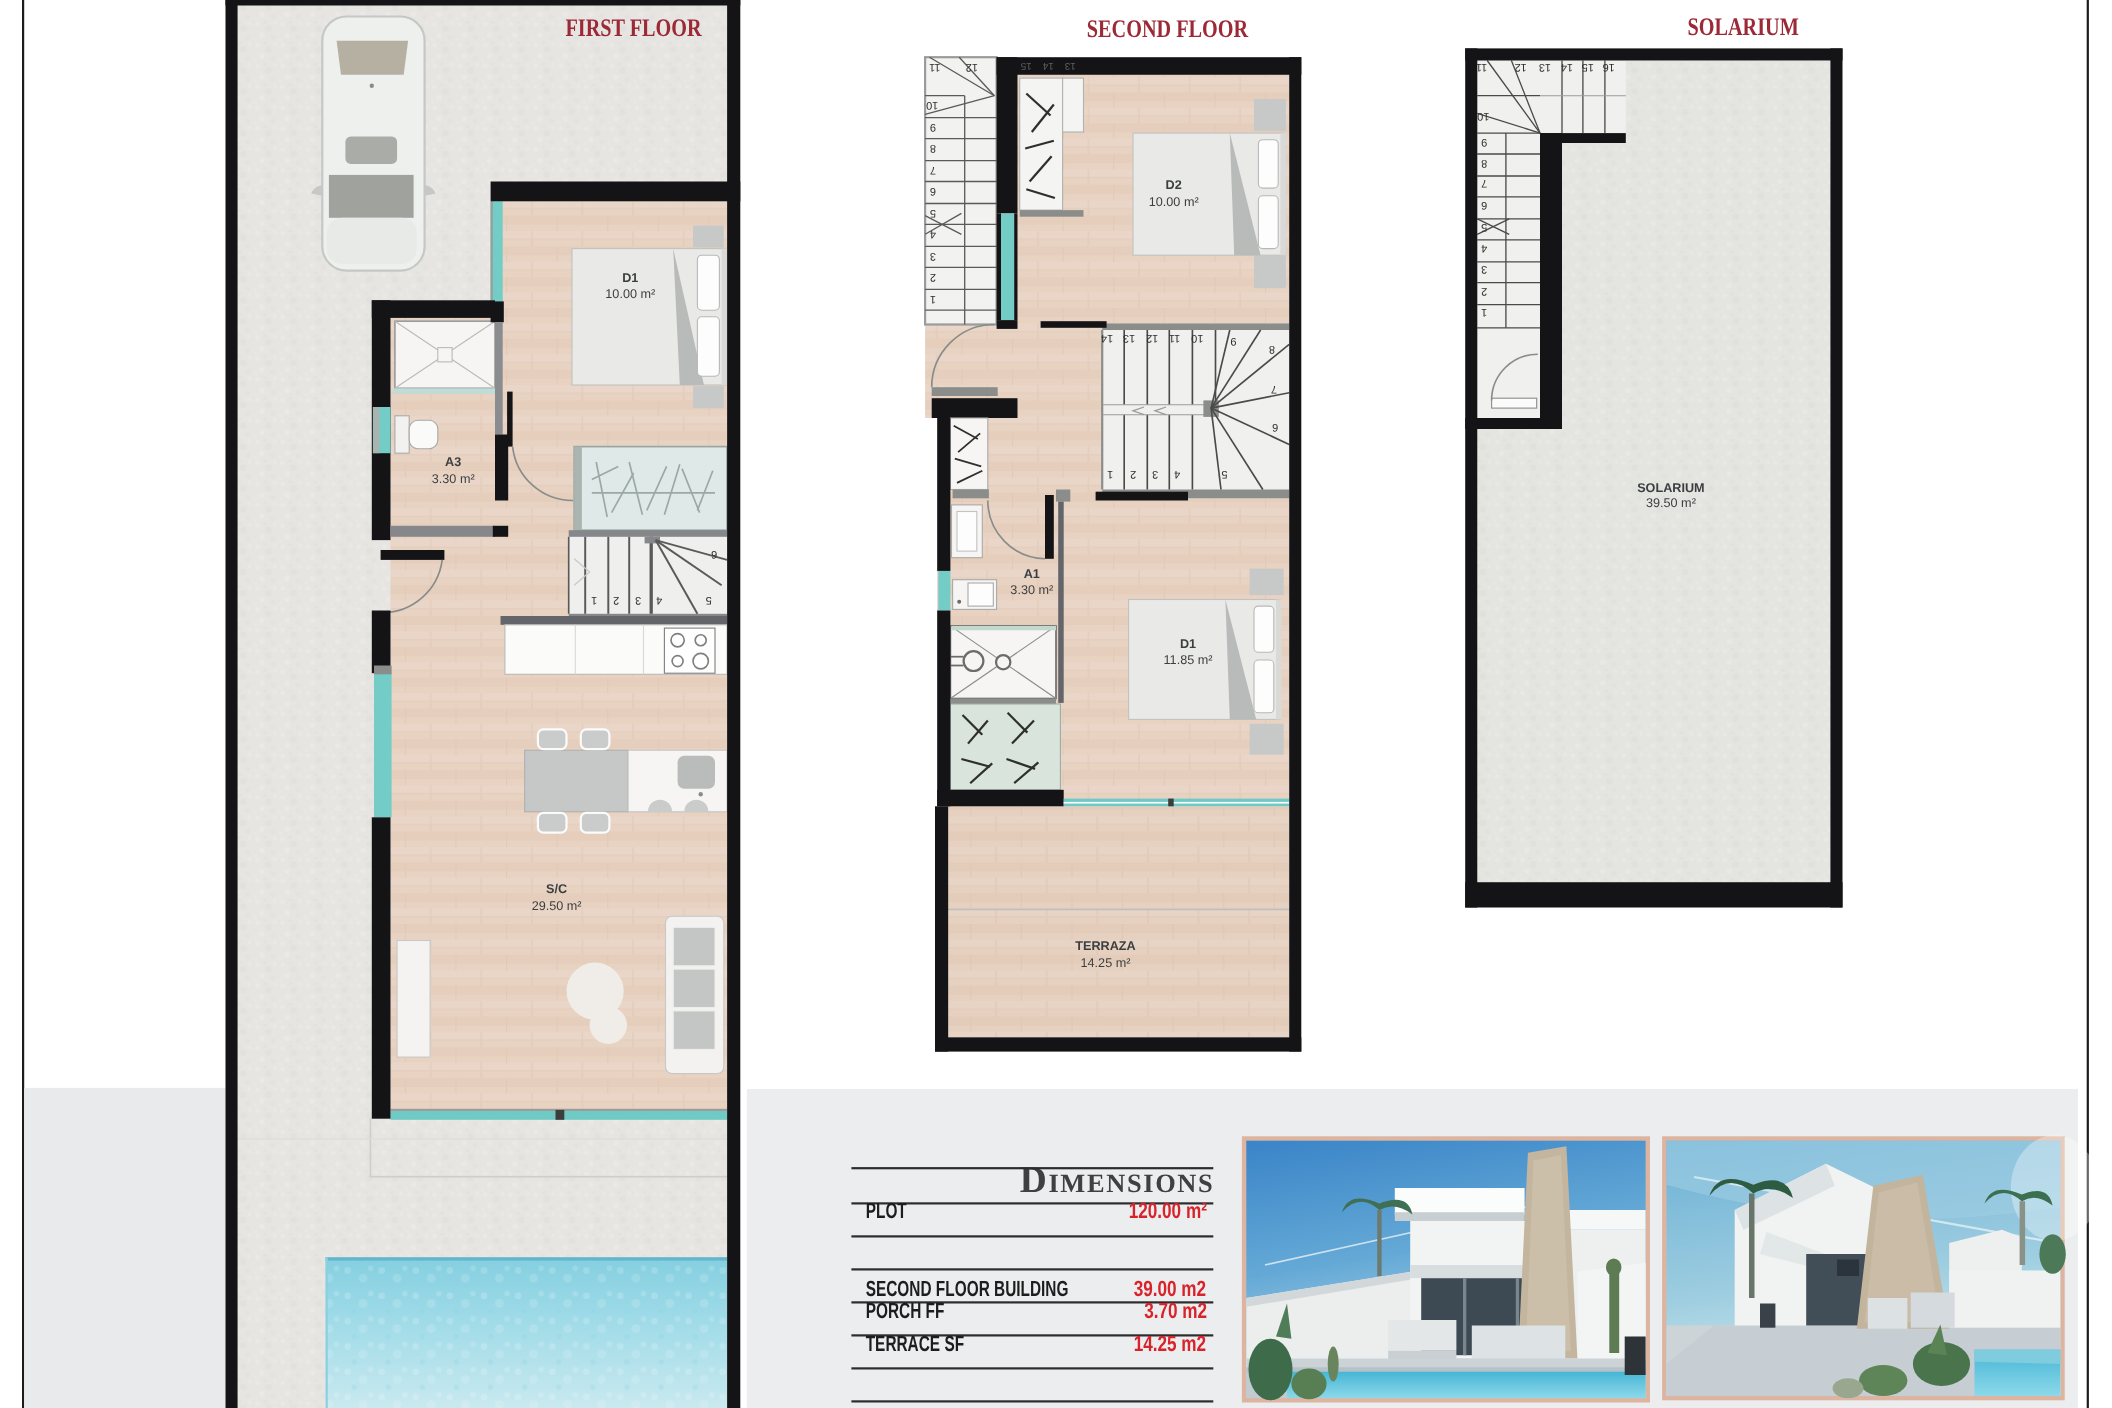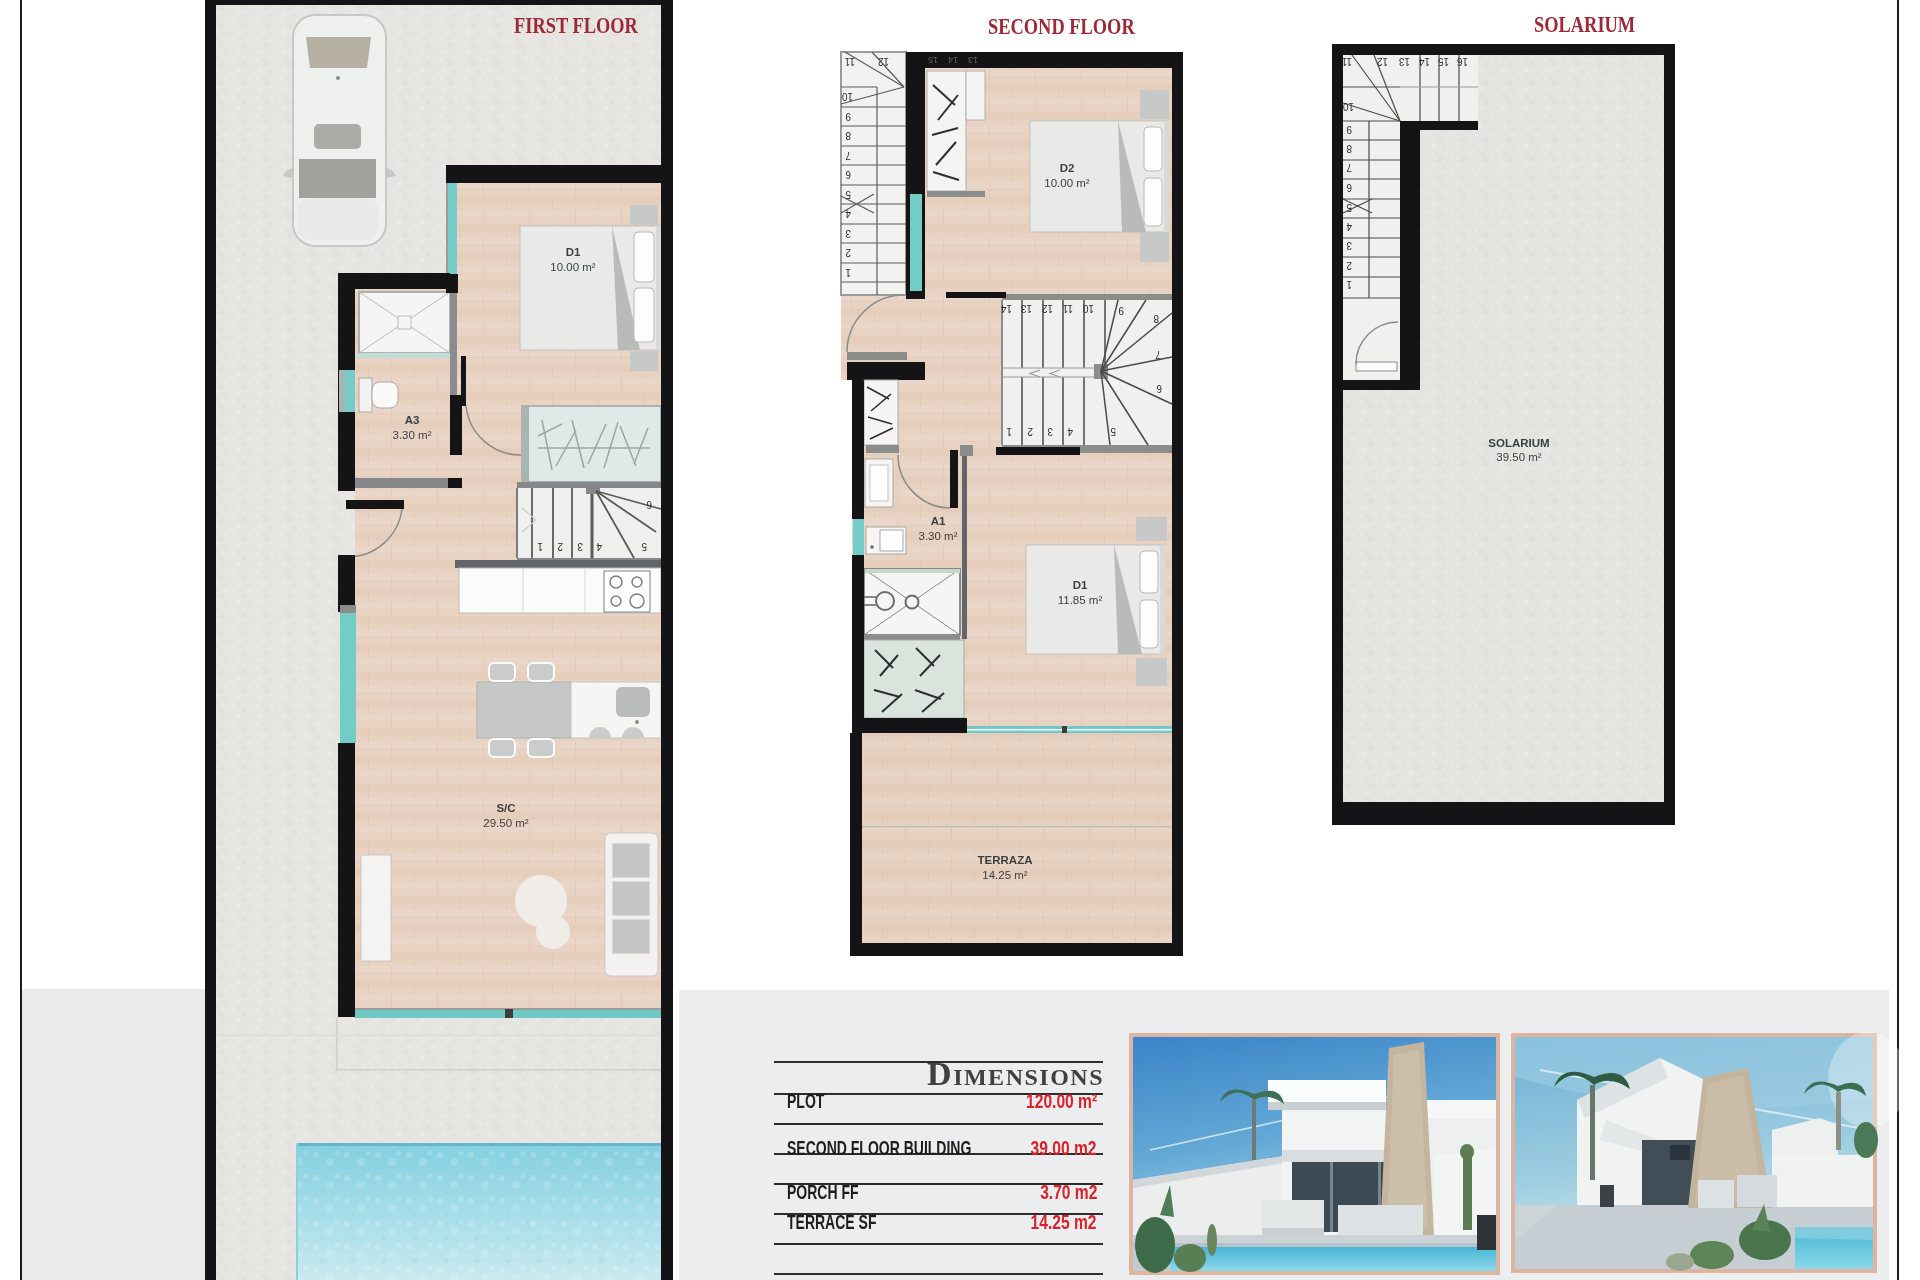--- a/index.html
+++ b/index.html
@@ -769,21 +769,21 @@
   <div style="position:absolute;left:0;top:139px;width:329px;height:2px;background:#2c2c2c;"></div>
   <div style="position:absolute;left:0;top:169px;width:329px;height:2px;background:#2c2c2c;"></div>
   <div style="position:absolute;left:0;top:199px;width:329px;height:2px;background:#2c2c2c;"></div>
   <div style="position:absolute;left:0;top:229px;width:329px;height:2px;background:#2c2c2c;"></div>
   <div style="position:absolute;left:0;top:259px;width:329px;height:2px;background:#2c2c2c;"></div>
 
   <div class="dimrow" style="left:0;top:49px;width:329px;">
         <span class="dlab">PLOT</span>
         <span class="dval">120.00 m²</span>
       </div>
-  <div class="dimrow" style="left:0;top:96px;width:329px;text-decoration:underline;">
+  <div class="dimrow" style="left:0;top:120px;width:329px;text-decoration:underline;">
         <span class="dlab">SECOND FLOOR BUILDING</span>
         <span class="dval">39.00 m2</span>
       </div>
   <div class="dimrow" style="left:0;top:140px;width:329px;">
         <span class="dlab">PORCH FF</span>
         <span class="dval">3.70 m2</span>
       </div>
   <div class="dimrow" style="left:0;top:170px;width:329px;">
         <span class="dlab">TERRACE SF</span>
         <span class="dval">14.25 m2</span>

